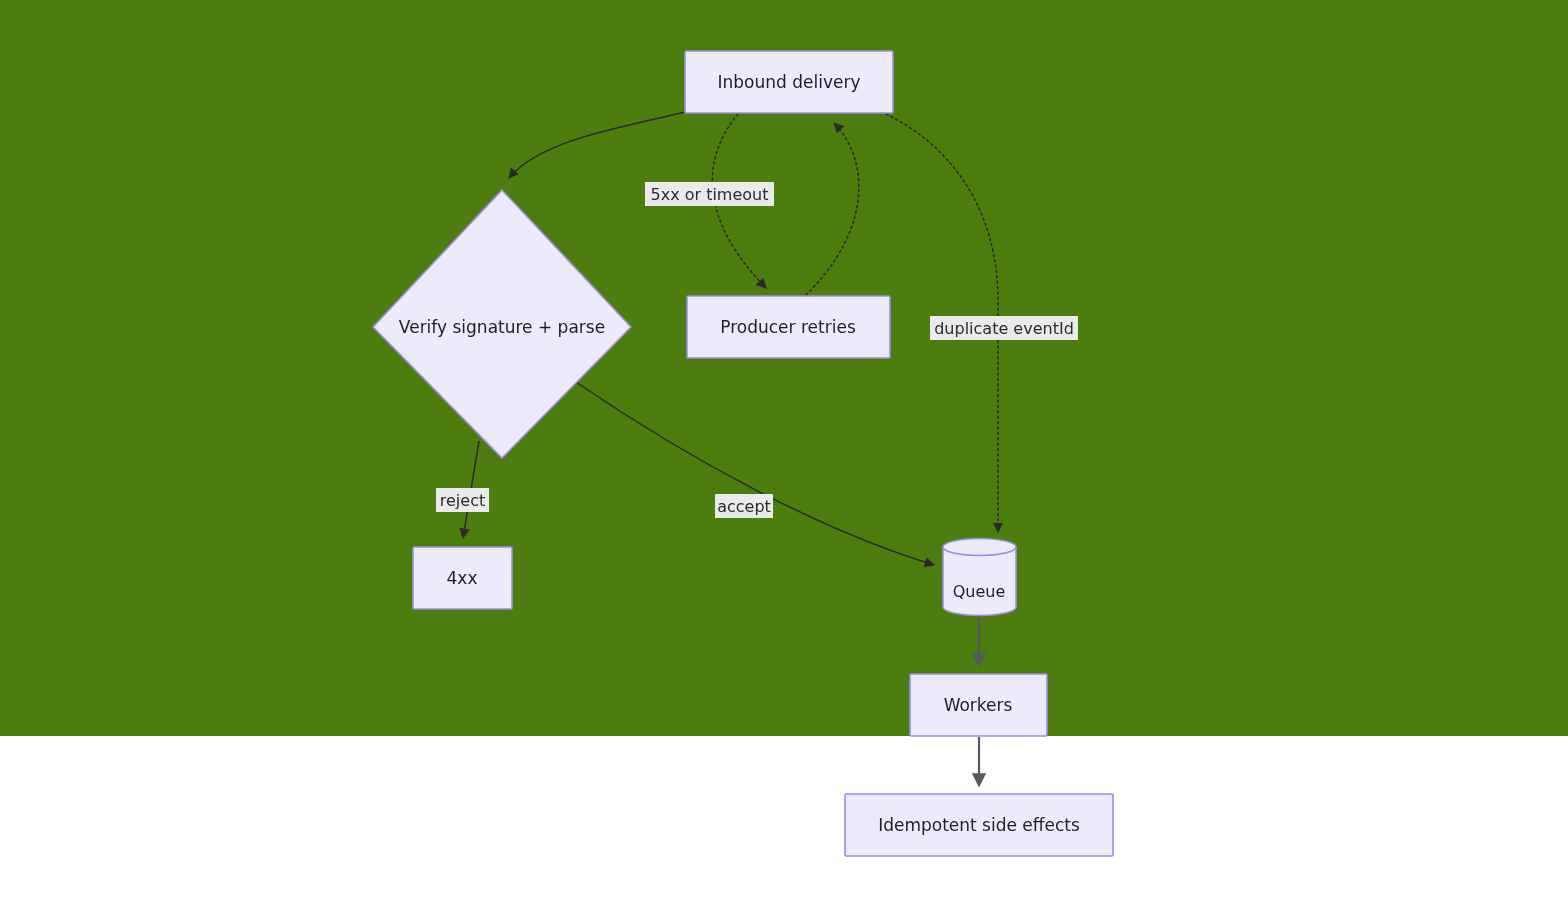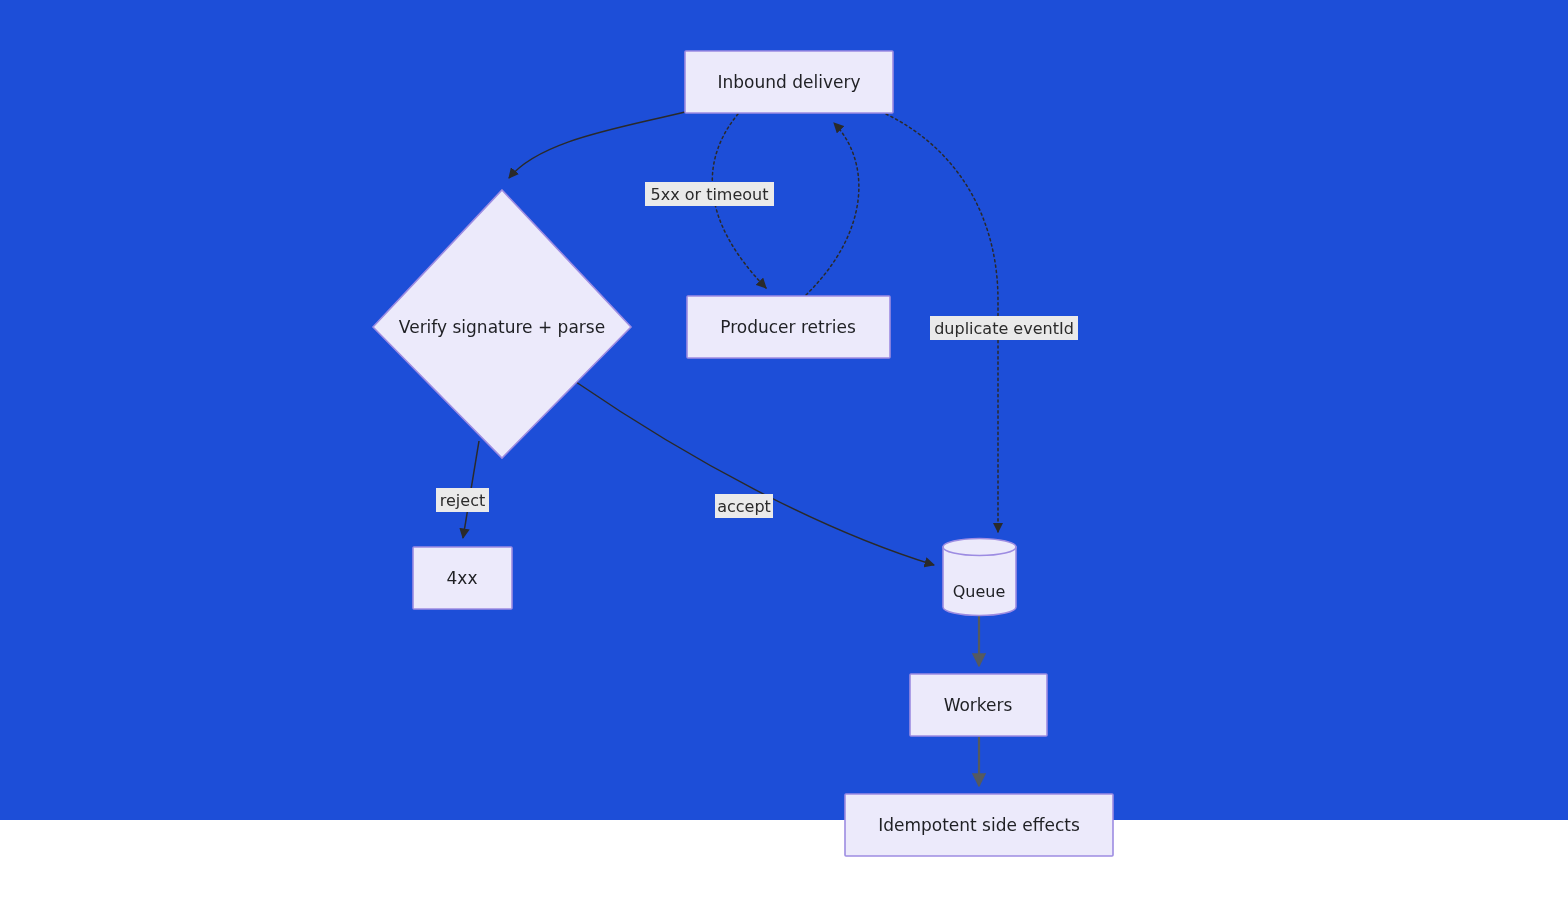--- a/index.html
+++ b/index.html
@@ -10,22 +10,22 @@
   }
   body {
     width: 1568px;
     height: 918px;
     overflow: hidden;
     font-family: "DejaVu Sans", "Liberation Sans", sans-serif;
   }
   #canvas {
     position: relative;
     width: 1568px;
-    height: 820px;
-    background: #1d4ed8;
+    height: 736px;
+    background: #4d7c0f;
   }
   svg#flow {
     position: absolute;
     left: 0;
     top: 0;
     width: 1568px;
     height: 918px;
   }
   .node-rect {
     fill: #ECEAFB;

